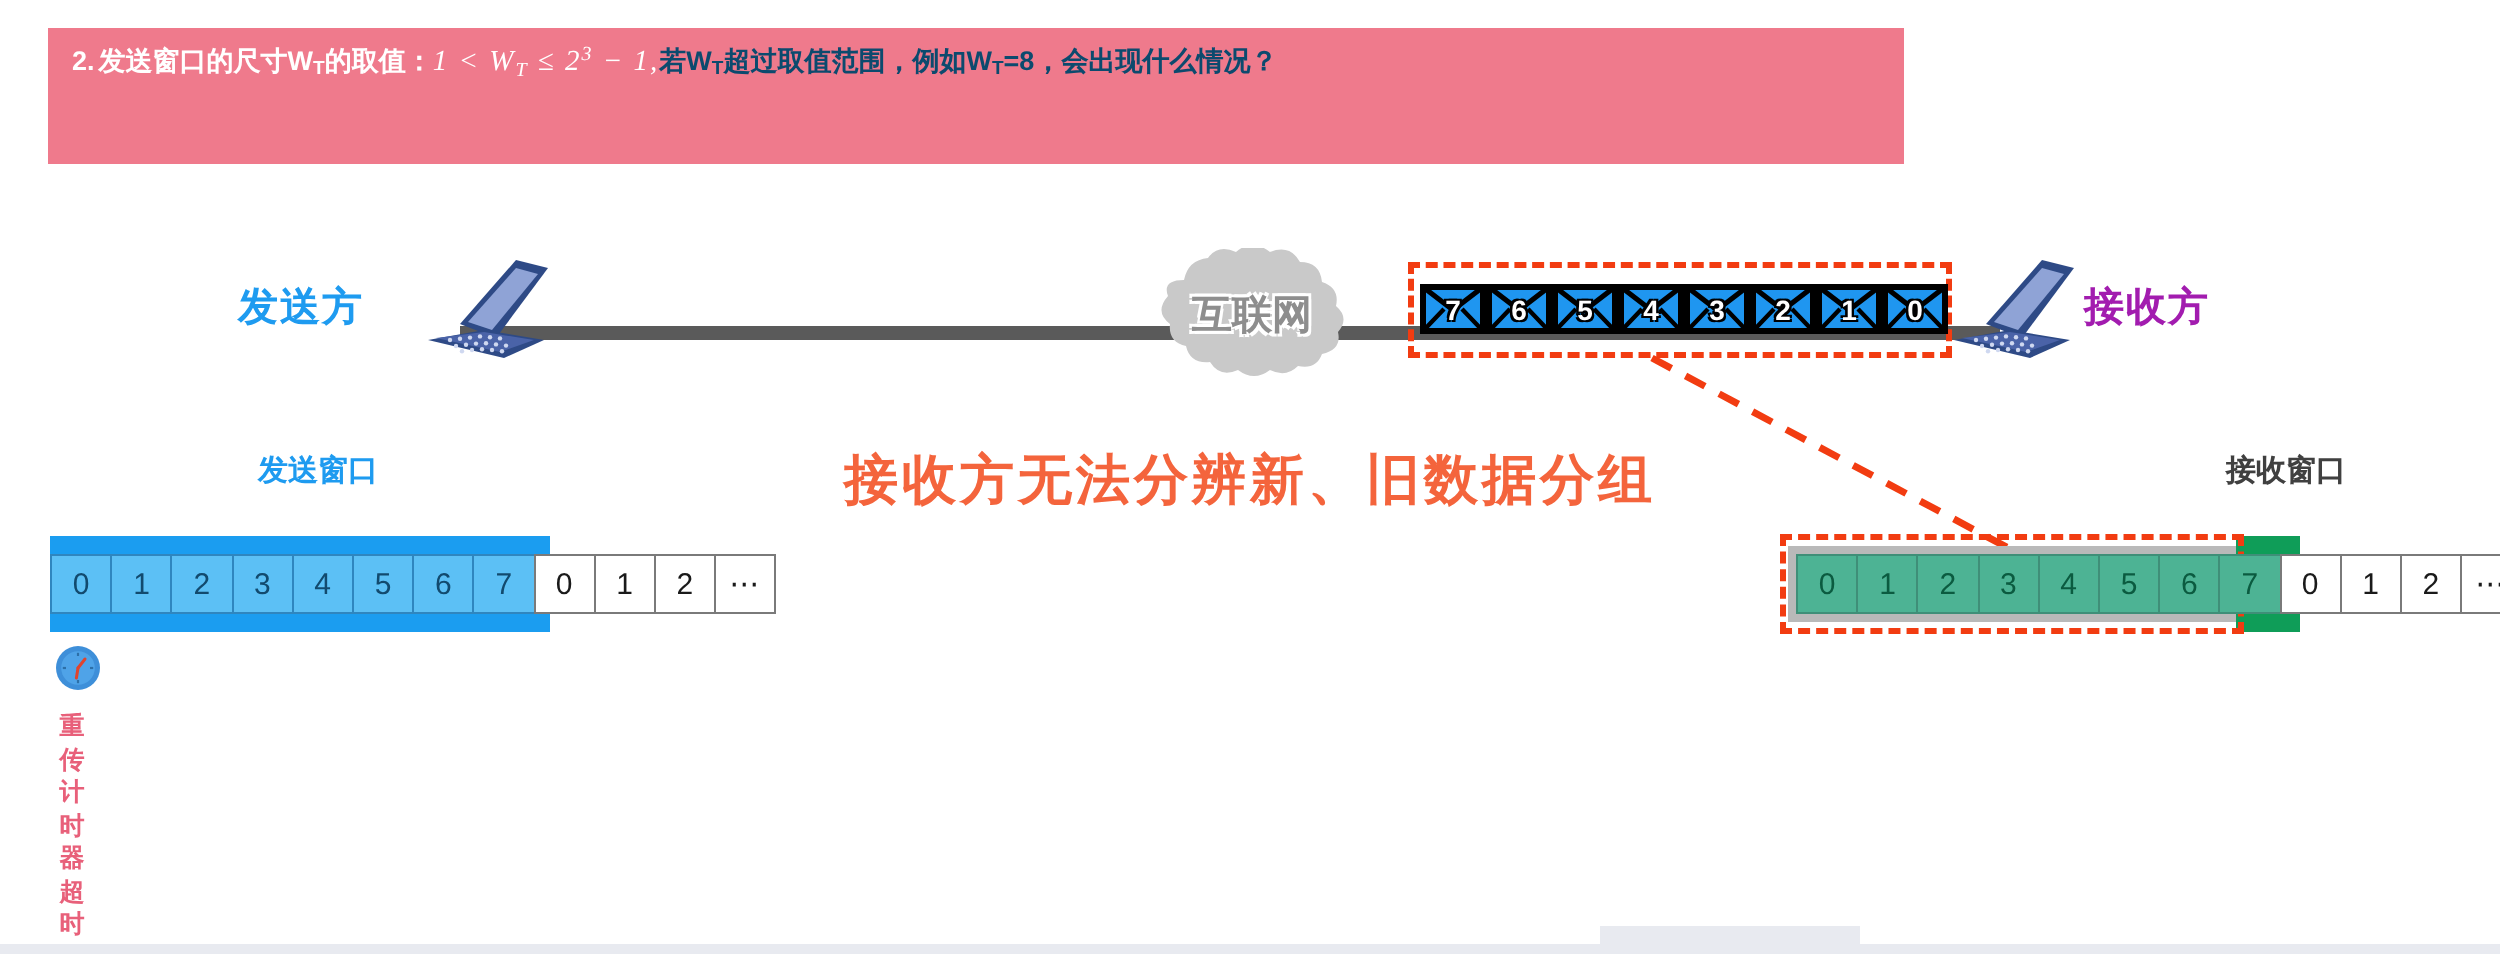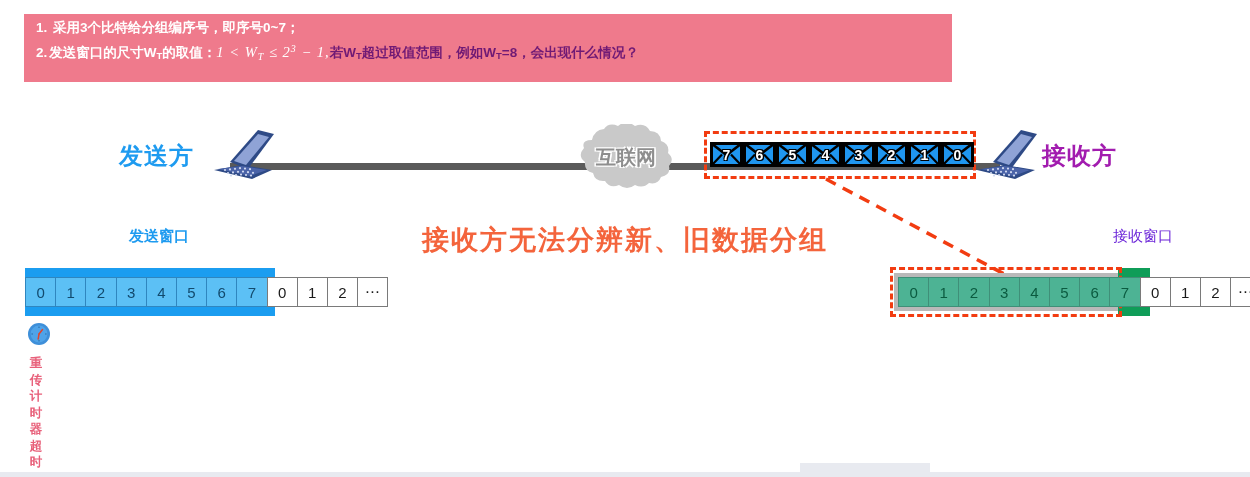--- a/index.html
+++ b/index.html
@@ -27,21 +27,21 @@
     box-sizing: border-box;
   }
   .note-line {
     color: #ffffff;
     font-size: 13.5px;
     font-weight: bold;
     line-height: 20.5px;
     white-space: nowrap;
   }
   .note-line .idx { margin-right: 2px; }
-  .hl-yellow { color: #701a75; }
+  .hl-yellow { color: #0c4a6e; }
   .math {
     font-family: "Liberation Serif", "DejaVu Serif", serif;
     font-style: italic;
     font-weight: normal;
     color: #ffffff;
     font-size: 14.5px;
     letter-spacing: 1px;
   }
   .math .sub {
     font-size: 10px;
@@ -63,21 +63,21 @@
     position: absolute;
     left: 230px;
     top: 163px;
     width: 770px;
     height: 7px;
     background: #5a5a5a;
   }
 
   .host-label {
     position: absolute;
-    font-size: 24px;
+    font-size: 20px;
     font-weight: bold;
     letter-spacing: 1px;
     white-space: nowrap;
   }
   #sender-label {
     left: 119px;
     top: 140px;
     color: #1e9bf0;
     text-shadow: -1.6px -1.6px 0 #fff, 1.6px -1.6px 0 #fff,
                  -1.6px 1.6px 0 #fff, 1.6px 1.6px 0 #fff;
@@ -249,23 +249,23 @@
   }
   #timer-text span { display: block; }
 
   
   #recv-title {
     position: absolute;
     left: 1083px;
     top: 226px;
     width: 120px;
     text-align: center;
-    color: #6d28d9;
+    color: #404040;
     font-size: 15px;
-    font-weight: normal;
+    font-weight: bold;
     line-height: 19px;
     white-space: nowrap;
   }
 
   #recv-window-bar {
     position: absolute;
     left: 1118px;
     top: 268px;
     width: 32px;
     height: 48px;
@@ -300,24 +300,20 @@
 
   .faint-line {
     position: absolute;
     background: #e8eaf0;
   }
 </style>
 </head>
 <body>
 
 <div id="note-box">
-  <div class="note-line">
-    <span class="idx">1.</span>
-    <span>采用3个比特给分组编序号，即序号0~7；</span>
-  </div>
 
   <div class="note-line">
     <span class="idx">2.</span><span>发送窗口的尺寸W</span><span class="sub-sm">T</span><span>的取值：</span><span class="math"><span>1</span>
        <span>&lt;</span>
        <span>W</span><span class="sub">T</span>
        <span>≤</span>
        <span>2</span><span class="sup">3</span>
        <span>−</span>
        <span>1</span><span>,</span></span><span class="hl-yellow"><span>若W</span><span class="sub-sm">T</span><span>超过取值范围，例如W</span><span class="sub-sm">T</span><span>=8，会出现什么情况？</span></span>
   </div>

